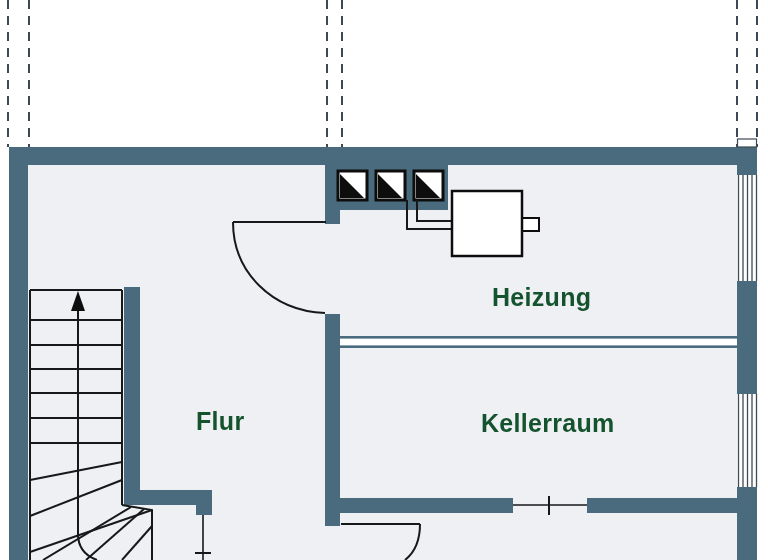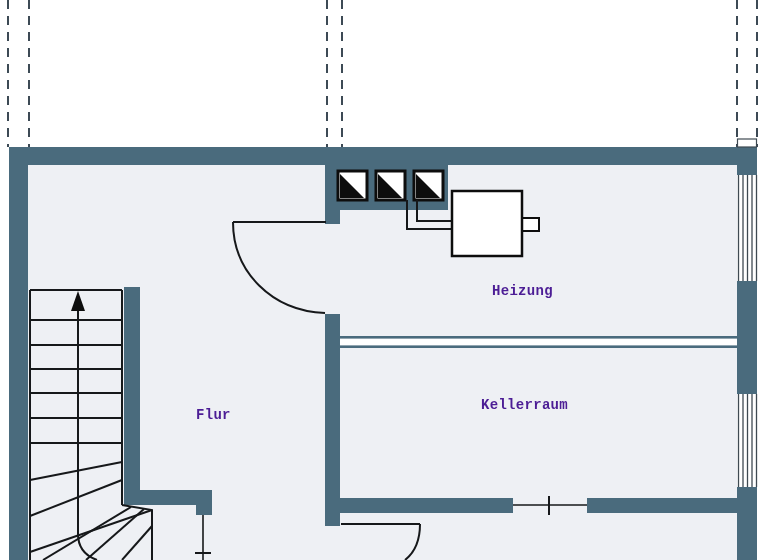--- a/index.html
+++ b/index.html
@@ -6,22 +6,22 @@
   #stage{position:relative;width:768px;height:560px;background:#ffffff;overflow:hidden;
          font-family:"Liberation Sans",sans-serif;}
   #plan-svg{position:absolute;left:0;top:0;}
   .wall{fill:#4a6b7d;stroke:none;}
   .roomfill{fill:#eef0f4;stroke:none;}
   .ln{stroke:#16181a;stroke-width:2;fill:none;}
   .thin{stroke:#16181a;stroke-width:1.6;fill:none;}
   .sym{stroke:#0d0d0d;stroke-width:2.5;fill:#ffffff;}
   .winline{stroke:#3f4a52;stroke-width:1.3;fill:none;}
   .dash{stroke:#3d4a55;stroke-width:2;fill:none;stroke-dasharray:9 7;}
-  .room-label{position:absolute;font-size:14px;font-weight:bold;color:#4c1d95;
-              letter-spacing:.3px;white-space:nowrap;font-family:Liberation Mono, monospace;}
+  .room-label{position:absolute;font-size:25px;font-weight:bold;color:#14532d;
+              letter-spacing:.3px;white-space:nowrap;}
 </style>
 </head>
 <body>
 
 <div id="stage">
   <svg id="plan-svg" width="768" height="560" viewBox="0 0 768 560">
 
     <rect class="roomfill" x="9" y="147" width="748" height="413"></rect>
 
     <g class="dash">
@@ -140,14 +140,14 @@
       <g>
         <line class="ln" x1="78" y1="534" x2="78" y2="309"></line>
         <path class="ln" d="M78,534 C78,549 86,556 97,560"></path>
         <polygon points="78,291 71,311 85,311" fill="#0d0d0d"></polygon>
       </g>
     </g>
   </svg>
 
   <div class="room-label" style="left:196px;top:375px;margin-top:32px;">Flur</div>
   <div class="room-label" style="left:492px;top:283px;">Heizung</div>
-  <div class="room-label" style="left:481px;top:397px;">Kellerraum</div>
+  <div class="room-label" style="left:481px;top:409px;">Kellerraum</div>
 </div>
 
 </body></html>

